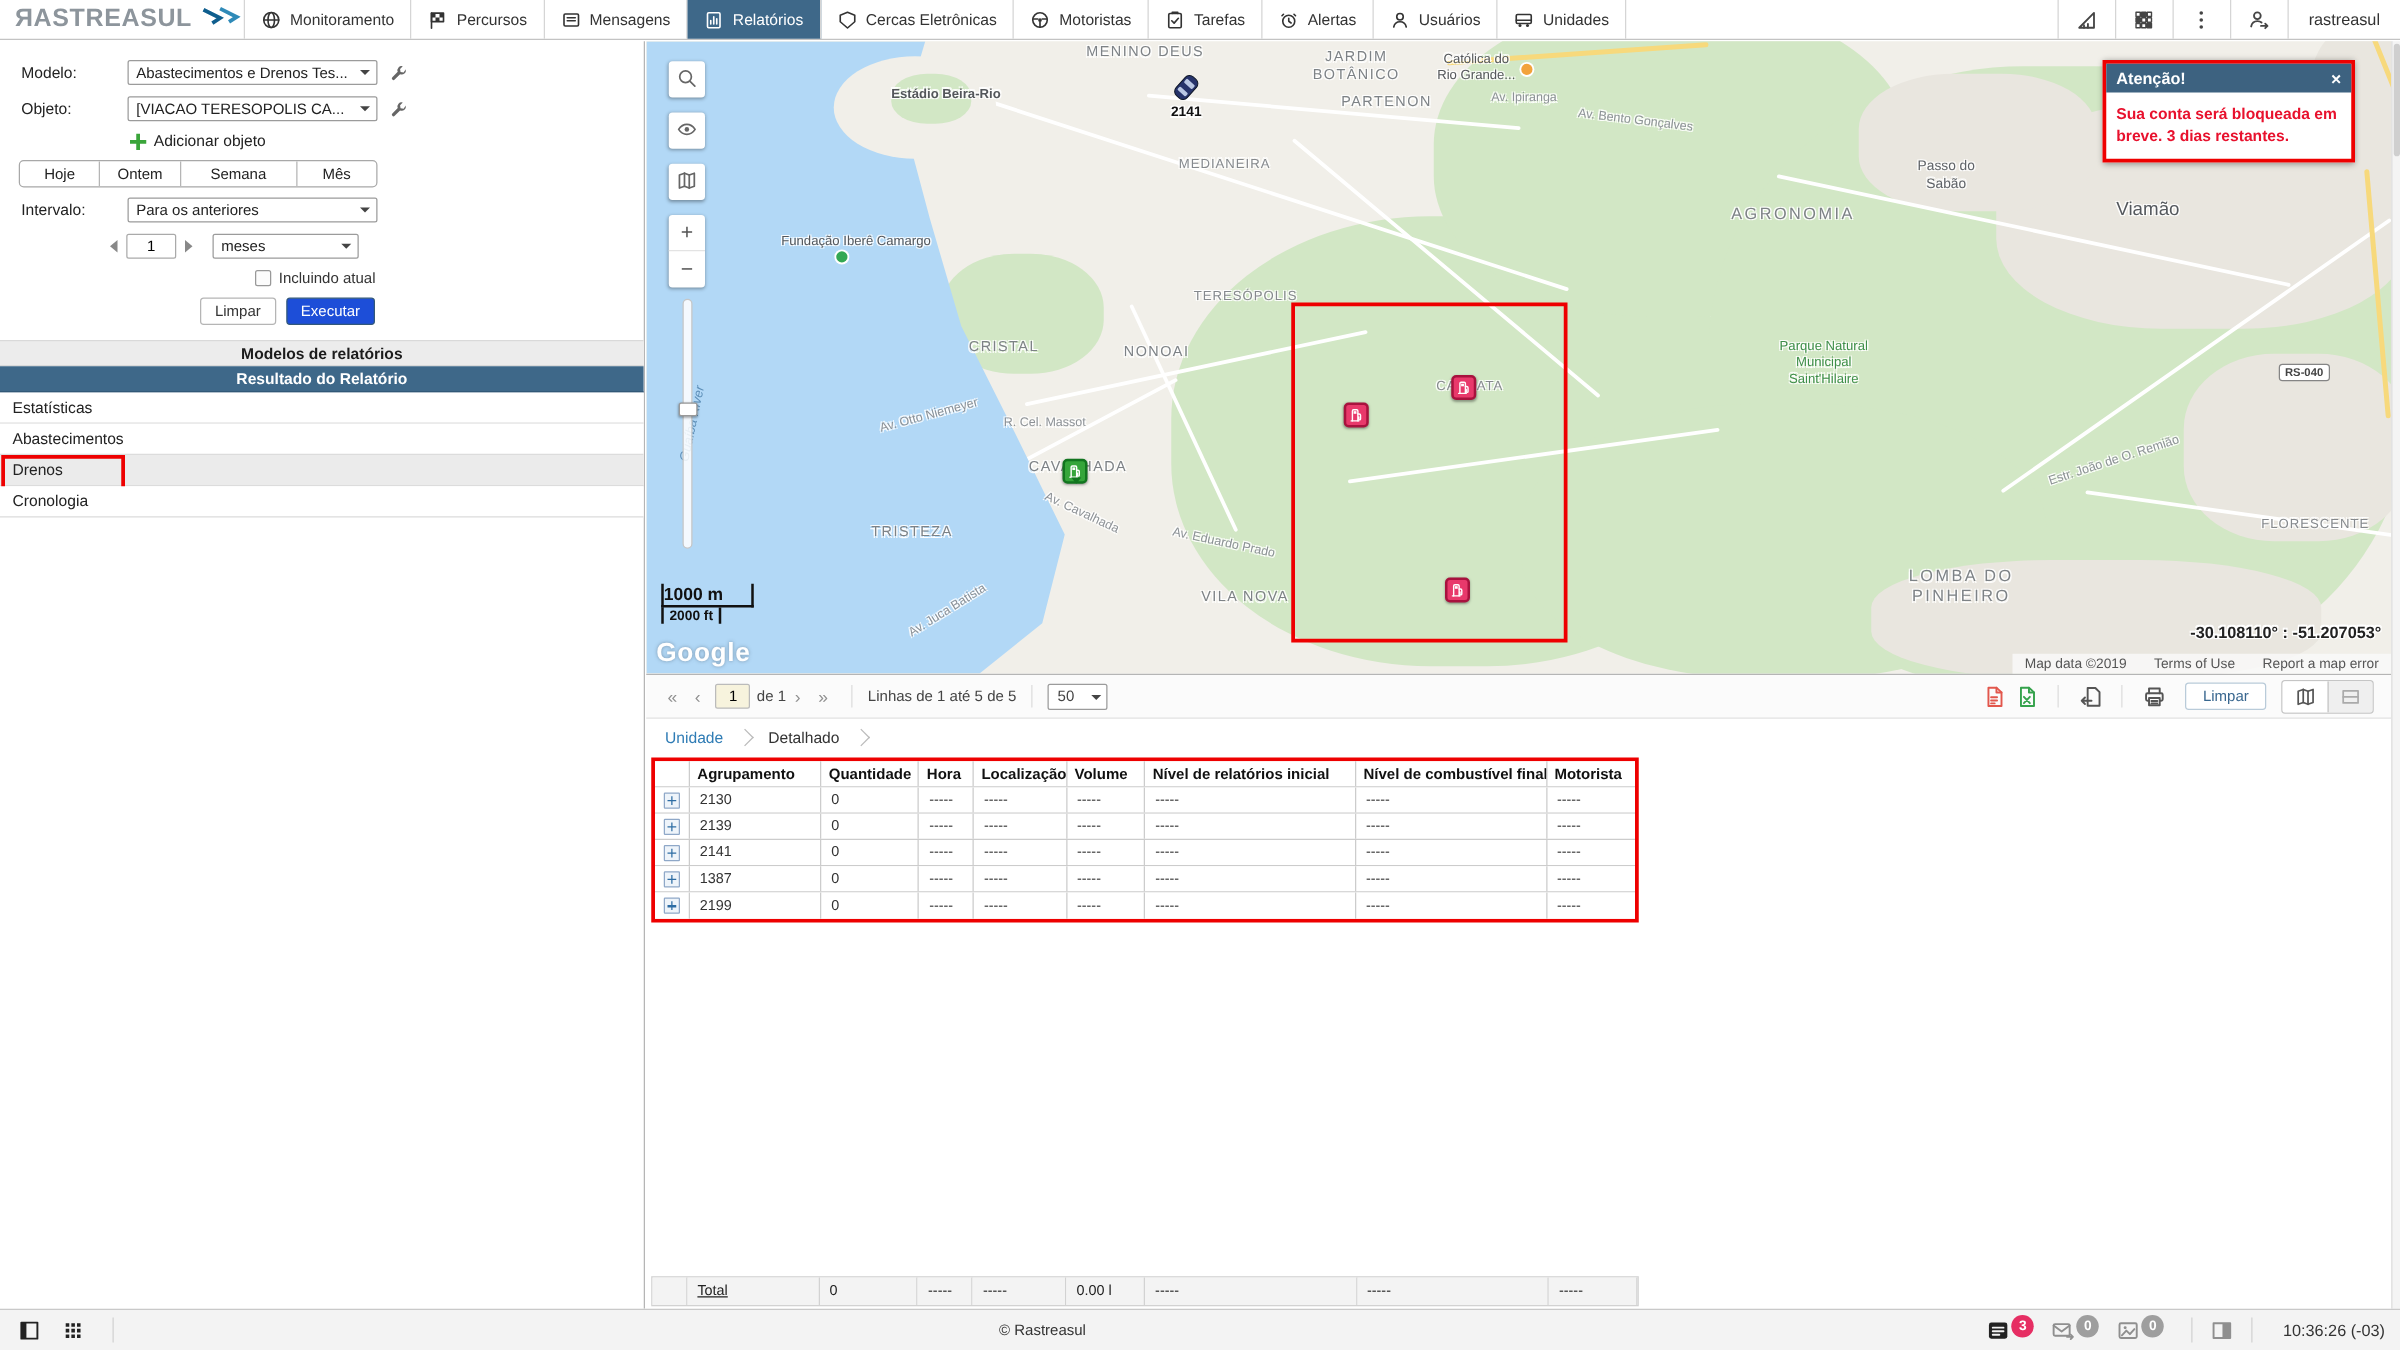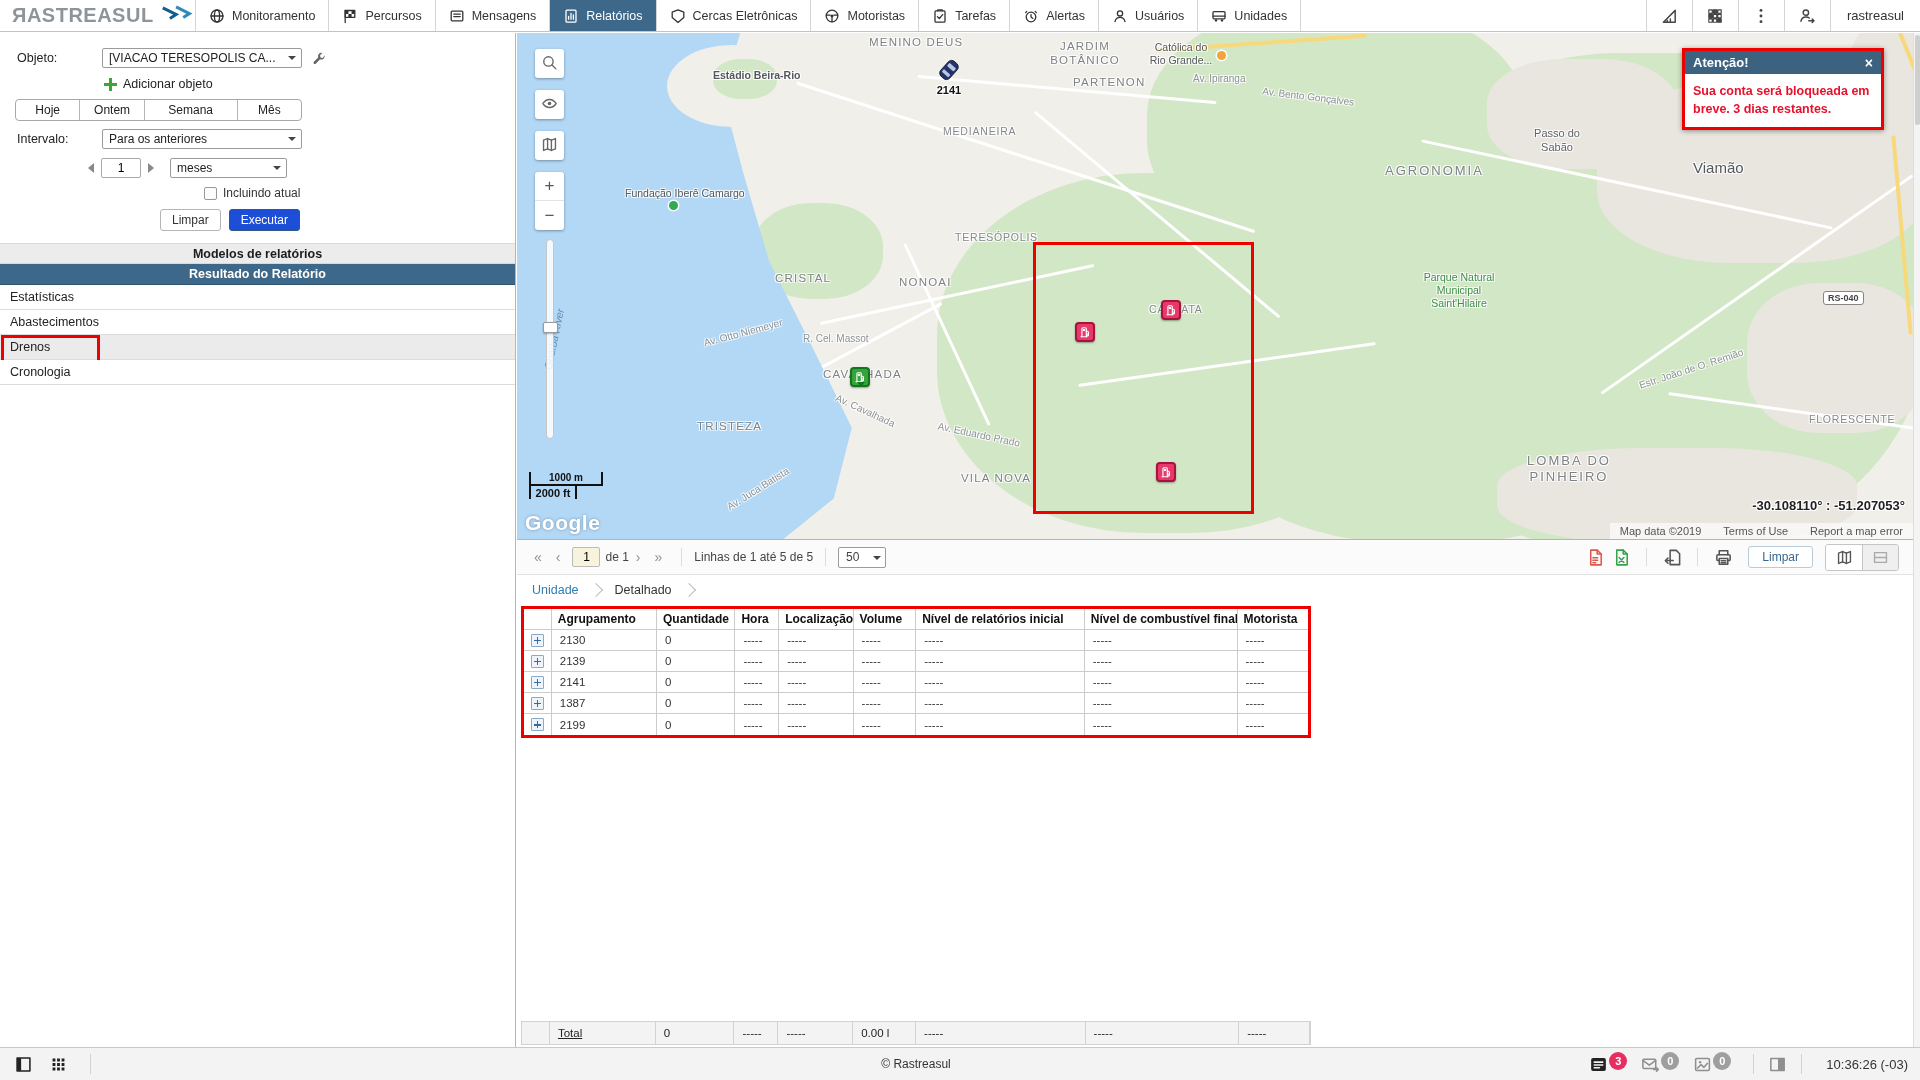--- a/index.html
+++ b/index.html
@@ -92,21 +92,21 @@
   .mk.fuel::after{content:"";position:absolute;left:5px;bottom:-6px;border:4px solid transparent;border-top:5px solid #12751f}
   .mk.drain{background:#e8396b;border:2px solid #a8123e}
   .mk.dot{width:9px;height:9px;border-radius:50%;box-shadow:0 0 0 1.5px #fff}
   .mk.dot-green{background:#34a853}
   .mk.dot-orange{background:#f2a33c}
   .veh{position:absolute;left:408px;top:26px;width:48px;display:flex;flex-direction:column;align-items:center;z-index:7;cursor:pointer}
   .veh-car{display:block;transform:rotate(42deg);width:14px;height:22px;margin-bottom:3px}
   .veh-label{font-size:11px;font-weight:bold;color:#111;text-shadow:-1px -1px 0 #fff,1px -1px 0 #fff,-1px 1px 0 #fff,1px 1px 0 #fff}
   .roadbadge{position:absolute;left:1306px;top:258px;background:#fff;border:1px solid #858585;border-radius:3px;font-size:9px;font-weight:bold;color:#444;padding:1px 4px;z-index:6;pointer-events:none}
   .scale{position:absolute;left:12px;bottom:40px;z-index:6;color:#111;pointer-events:none}
-  .scale-m{width:74px;border-left:2px solid #111;border-right:2px solid #111;border-bottom:2px solid #111;text-align:center;font-size:10px;font-weight:bold;padding-bottom:1px}
+  .scale-m{width:74px;border-left:2px solid #111;border-right:2px solid #111;border-bottom:2px solid #111;font-size:14px;font-weight:bold;padding-bottom:1px}
   .scale-ft{width:48px;border-left:2px solid #111;border-right:2px solid #111;text-align:center;font-size:11px;font-weight:bold;padding-top:1px}
   .gmlogo{position:absolute;left:8px;bottom:4px;color:#fff;font-size:21px;font-weight:bold;letter-spacing:.5px;z-index:6;text-shadow:0 0 3px rgba(70,90,110,.55);pointer-events:none}
   .coords{position:absolute;right:8px;bottom:26px;font-size:13px;font-weight:bold;color:#222;z-index:6;text-shadow:-1px -1px 0 #fff,1px -1px 0 #fff,-1px 1px 0 #fff,1px 1px 0 #fff}
   .attrib{position:absolute;right:0;bottom:0;height:16px;background:rgba(250,250,250,.8);display:flex;align-items:center;gap:22px;padding:0 10px;font-size:11px;color:#555;z-index:6}
   .alert{position:absolute;left:1165px;top:15px;width:202px;border:3px solid #ee0000;background:#fff;z-index:20;box-shadow:0 1px 5px rgba(0,0,0,.4)}
   .alert-head{background:#3d6280;color:#fff;display:flex;align-items:center;padding:4px 8px}
   .alert-title{flex:1;font-weight:bold;font-size:13px}
   .alert-close{font-size:14px;font-weight:bold;cursor:pointer;line-height:1}
   .alert-body{padding:9px 8px;font-weight:bold;color:#e8112d;font-size:12.5px;line-height:1.4}
 
@@ -148,21 +148,21 @@
   .total-row{position:absolute;left:4px;top:481px;width:790px;height:24px;display:flex;background:#f3f3f3;border:1px solid #d2d2d2}
   .total-row .tcell{border-right:1px solid #d2d2d2;background:#f3f3f3;color:#222}
 
   .vscroll{position:absolute;right:0;top:33px;bottom:33px;width:7px;background:#f4f4f4;border-left:1px solid #ddd;z-index:40}
   .vscroll .thumb{position:absolute;left:1px;top:2px;width:5px;height:90px;background:#cfcfcf;border-radius:3px}
 
   
   .statusbar{position:absolute;left:0;right:0;bottom:0;height:33px;background:#f3f3f3;border-top:1px solid #c9c9c9;display:flex;align-items:center;z-index:50}
   .sb-left{display:flex;align-items:center;gap:16px;padding:0 14px;color:#1b1b1b}
   .sb-left svg{width:18px;height:18px}
-  .sb-copy{position:absolute;left:916px;transform:translateX(-50%);font-size:12px;color:#333}
+  .sb-copy{position:absolute;left:834px;transform:translateX(-50%);font-size:12px;color:#333}
   .sb-right{margin-left:auto;display:flex;align-items:center;gap:6px;padding-right:12px}
   .sb-ic{display:flex;align-items:center;cursor:pointer}
   .sb-ic svg{width:19px;height:19px}
   .sb-ic.dim{color:#8f8f8f}
   .sb-ic.dark{color:#222}
   .badge{min-width:18px;height:18px;border-radius:50%;background:#9e9e9e;color:#fff;font-size:11px;font-weight:bold;display:flex;align-items:center;justify-content:center;margin:-6px 8px 0 -5px;padding:0 3px}
   .badge.red{background:#e62e63}
   .sb-vdiv{width:1px;height:20px;background:#d2d2d2;margin:0 8px}
   .sb-time{font-size:13px;color:#333;padding-left:10px}
 </style>
@@ -301,20 +301,29 @@
           <path d="M2.6 12.6c.5-2.6 2.2-3.8 4.4-3.8 1.2 0 2.2.3 3 1"></path>
           <path d="M9.6 12.2h4.6m0 0l-1.6-1.6m1.6 1.6l-1.6 1.6"></path>
         </svg>
       </span>
     <span class="nav-user">rastreasul</span>
   </div>
 </div>
 
 <div class="sidebar">
   <div class="form">
+    <div class="frow">
+      <label>Modelo:</label>
+      <div class="select">
+          <span>Abastecimentos e Drenos Tes...</span>
+        </div>
+      <span class="wrench"><svg viewBox="0 0 16 16" fill="none" stroke="currentColor" stroke-width="1.3" stroke-linecap="round" stroke-linejoin="round">
+            <path d="M13.4 4.6a3.6 3.6 0 01-4.8 4.3L4 13.5a1.4 1.4 0 01-2-2l4.6-4.6a3.6 3.6 0 014.3-4.8L8.6 4.4l.4 2.6 2.6.4z" fill="currentColor" stroke="none"></path>
+          </svg></span>
+    </div>
     <div class="frow">
       <label>Objeto:</label>
       <div class="select">
           <span>[VIACAO TERESOPOLIS CA...</span>
         </div>
       <span class="wrench"><svg viewBox="0 0 16 16" fill="none" stroke="currentColor" stroke-width="1.3" stroke-linecap="round" stroke-linejoin="round">
             <path d="M13.4 4.6a3.6 3.6 0 01-4.8 4.3L4 13.5a1.4 1.4 0 01-2-2l4.6-4.6a3.6 3.6 0 014.3-4.8L8.6 4.4l.4 2.6 2.6.4z" fill="currentColor" stroke="none"></path>
           </svg></span>
     </div>
     <div class="addrow">

